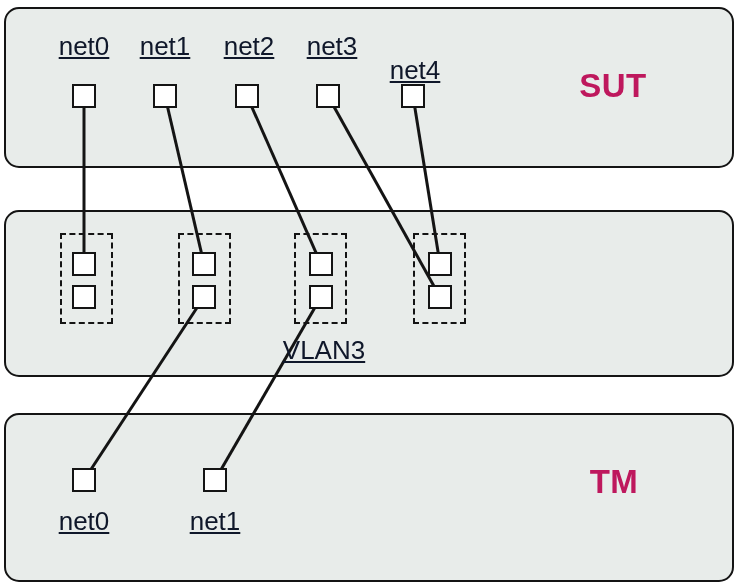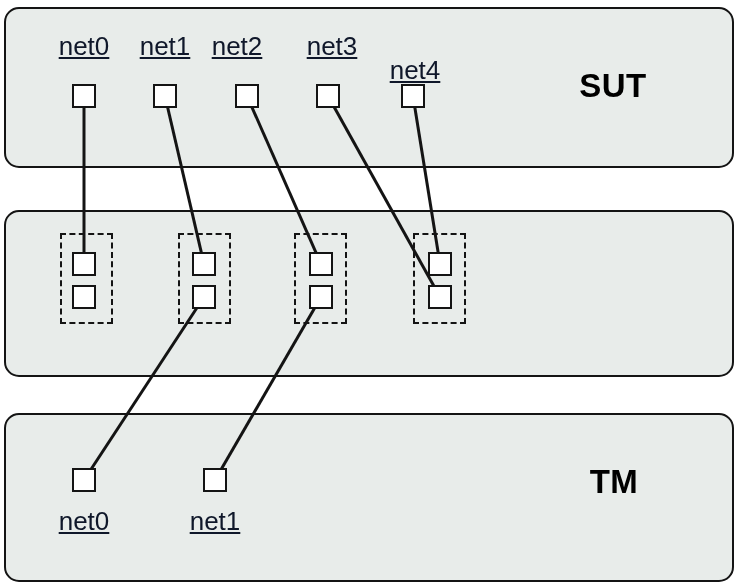--- a/index.html
+++ b/index.html
@@ -73,21 +73,21 @@
     text-decoration: underline;
   }
   .title {
     position: absolute;
     transform: translate(-50%, -50%);
     font-size: 33px;
     font-weight: bold;
     line-height: 1;
     white-space: nowrap;
     letter-spacing: 0.5px;
-    color: #000000;
+    color: #be185d;
     z-index: 5;
   }
 </style>
 </head>
 <body>
 
 <div class="stage">
 
   <div class="sysbox" id="box-sut"></div>
   <div class="sysbox" id="box-switch"></div>
@@ -98,21 +98,21 @@
     <line x1="165" y1="96" x2="204" y2="264"></line>
     <line x1="247" y1="96" x2="321" y2="264"></line>
     <line x1="328" y1="96" x2="440" y2="297"></line>
     <line x1="413" y1="96" x2="440" y2="264"></line>
     <line x1="204" y1="297" x2="84" y2="480"></line>
     <line x1="321" y1="297" x2="215" y2="480"></line>
   </svg>
 
   <div class="lbl" style="left:84px;  top:46px;">net0</div>
   <div class="lbl" style="left:165px; top:46px;">net1</div>
-  <div class="lbl" style="left:237px; top:46px;">net2</div>
+  <div class="lbl" style="left:249px; top:46px;">net2</div>
   <div class="lbl" style="left:332px; top:46px;">net3</div>
   <div class="lbl" style="left:415px; top:46px;margin-top:24px;">net4</div>
 
   <div class="port" style="left:72px;  top:84px;"></div>
   <div class="port" style="left:153px; top:84px;"></div>
   <div class="port" style="left:235px; top:84px;"></div>
   <div class="port" style="left:316px; top:84px;"></div>
   <div class="port" style="left:401px; top:84px;"></div>
 
   <div class="title" style="left:613px; top:85px;">SUT</div>
@@ -124,20 +124,21 @@
 
   <div class="port" style="left:72px;  top:252px;"></div>
   <div class="port" style="left:72px;  top:285px;"></div>
   <div class="port" style="left:192px; top:252px;"></div>
   <div class="port" style="left:192px; top:285px;"></div>
   <div class="port" style="left:309px; top:252px;"></div>
   <div class="port" style="left:309px; top:285px;"></div>
   <div class="port" style="left:428px; top:252px;"></div>
   <div class="port" style="left:428px; top:285px;"></div>
 
+  <div class="lbl" style="left:324px; top:350px;">VLAN3</div>
 
 
   <div class="port" style="left:72px;  top:468px;"></div>
   <div class="port" style="left:203px; top:468px;"></div>
 
   <div class="lbl" style="left:84px;  top:521px;">net0</div>
   <div class="lbl" style="left:215px; top:521px;">net1</div>
 
   <div class="title" style="left:614px; top:481px;">TM</div>
 

